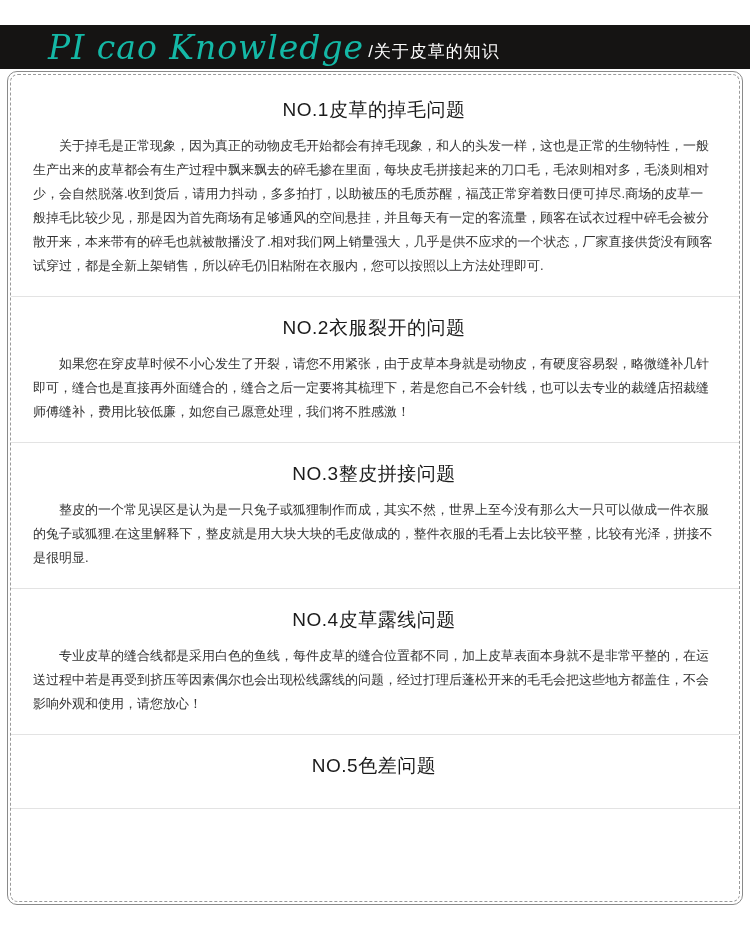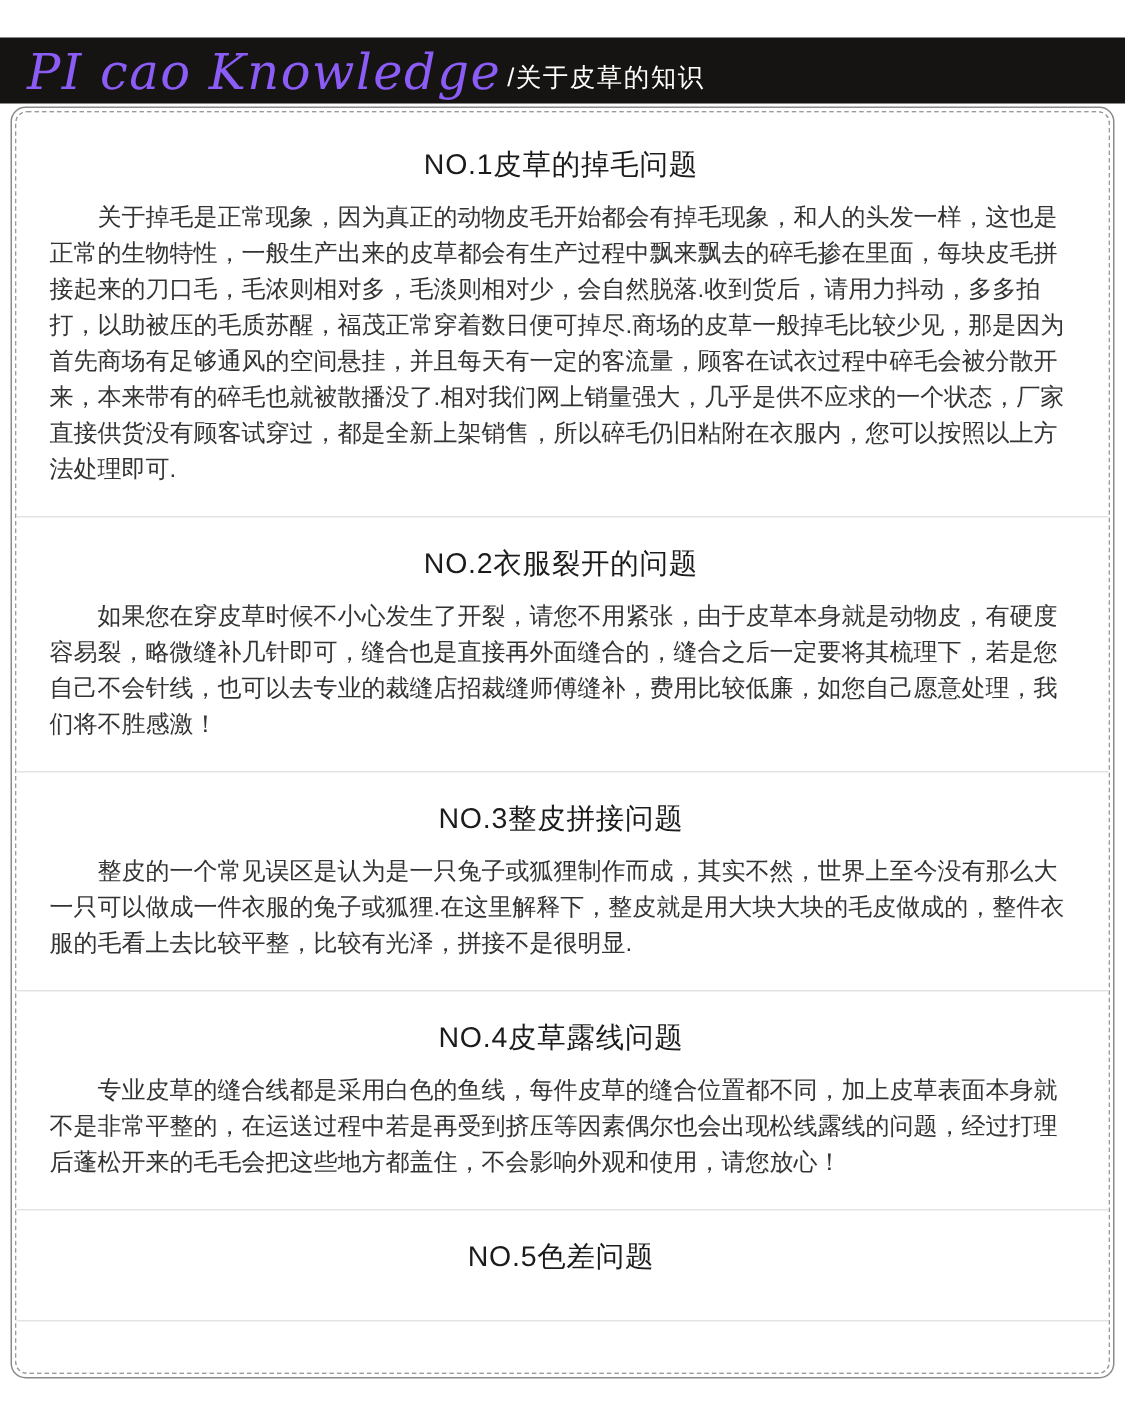--- a/index.html
+++ b/index.html
@@ -22,23 +22,24 @@
     height: 44px;
     background: #151413;
     display: flex;
     align-items: center;
     padding-left: 18px;
   }
   .brand-script {
     font-family: "DejaVu Serif", "Liberation Serif", serif;
     font-style: italic;
     font-size: 33px;
-    color: #8b5cf6;
+    color: #14b8a6;
     letter-spacing: 1px;
     line-height: 1;
+    margin-left: 30px;
   }
   .header-subtitle {
     color: #ffffff;
     font-size: 17px;
     margin-left: 4px;
     padding-top: 8px;
     letter-spacing: 1px;
   }
 
   
@@ -63,21 +64,21 @@
   .section:last-child { border-bottom: none; }
   .sec-heading {
     font-size: 19px;
     font-weight: 500;
     color: #1b1b1b;
     margin: 8px 0 11px 0;
     letter-spacing: 0.5px;
     text-align: center;
   }
   .sec-body {
-    font-size: 16px;
+    font-size: 13px;
     line-height: 24px;
     color: #333333;
     margin: 0;
     text-indent: 2em;
   }
 </style>
 </head>
 <body>
 
 <div class="page">

